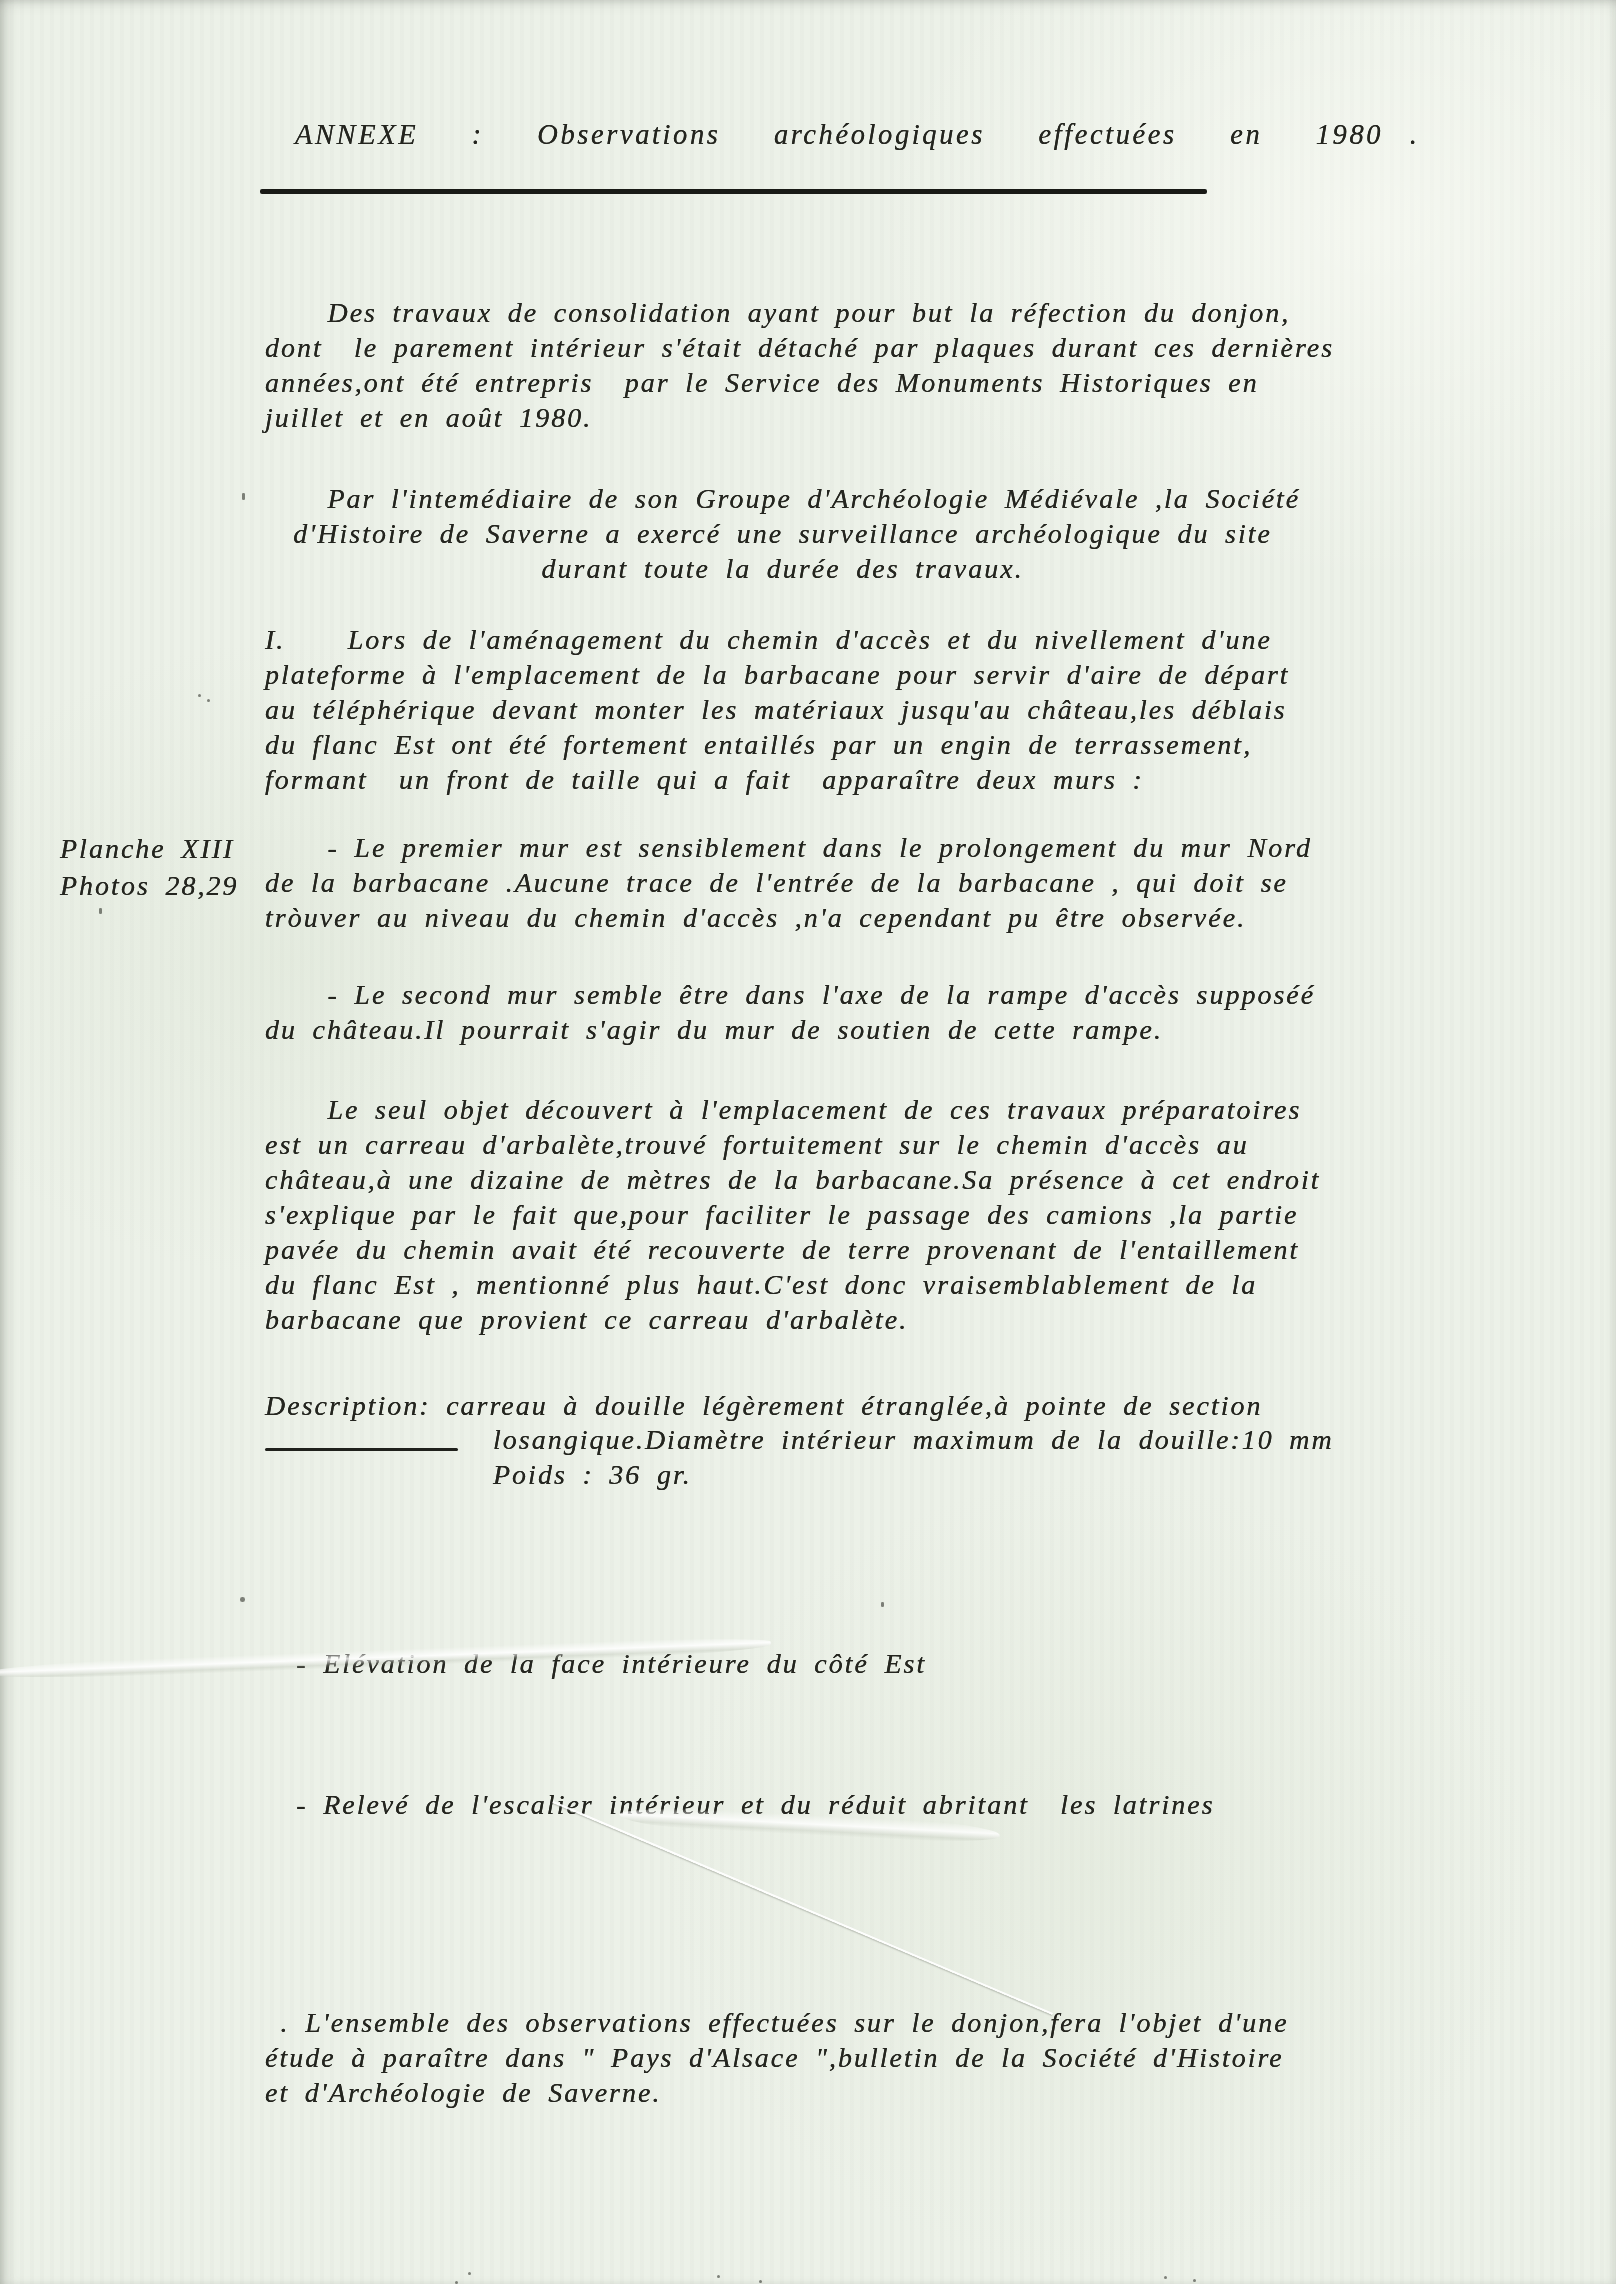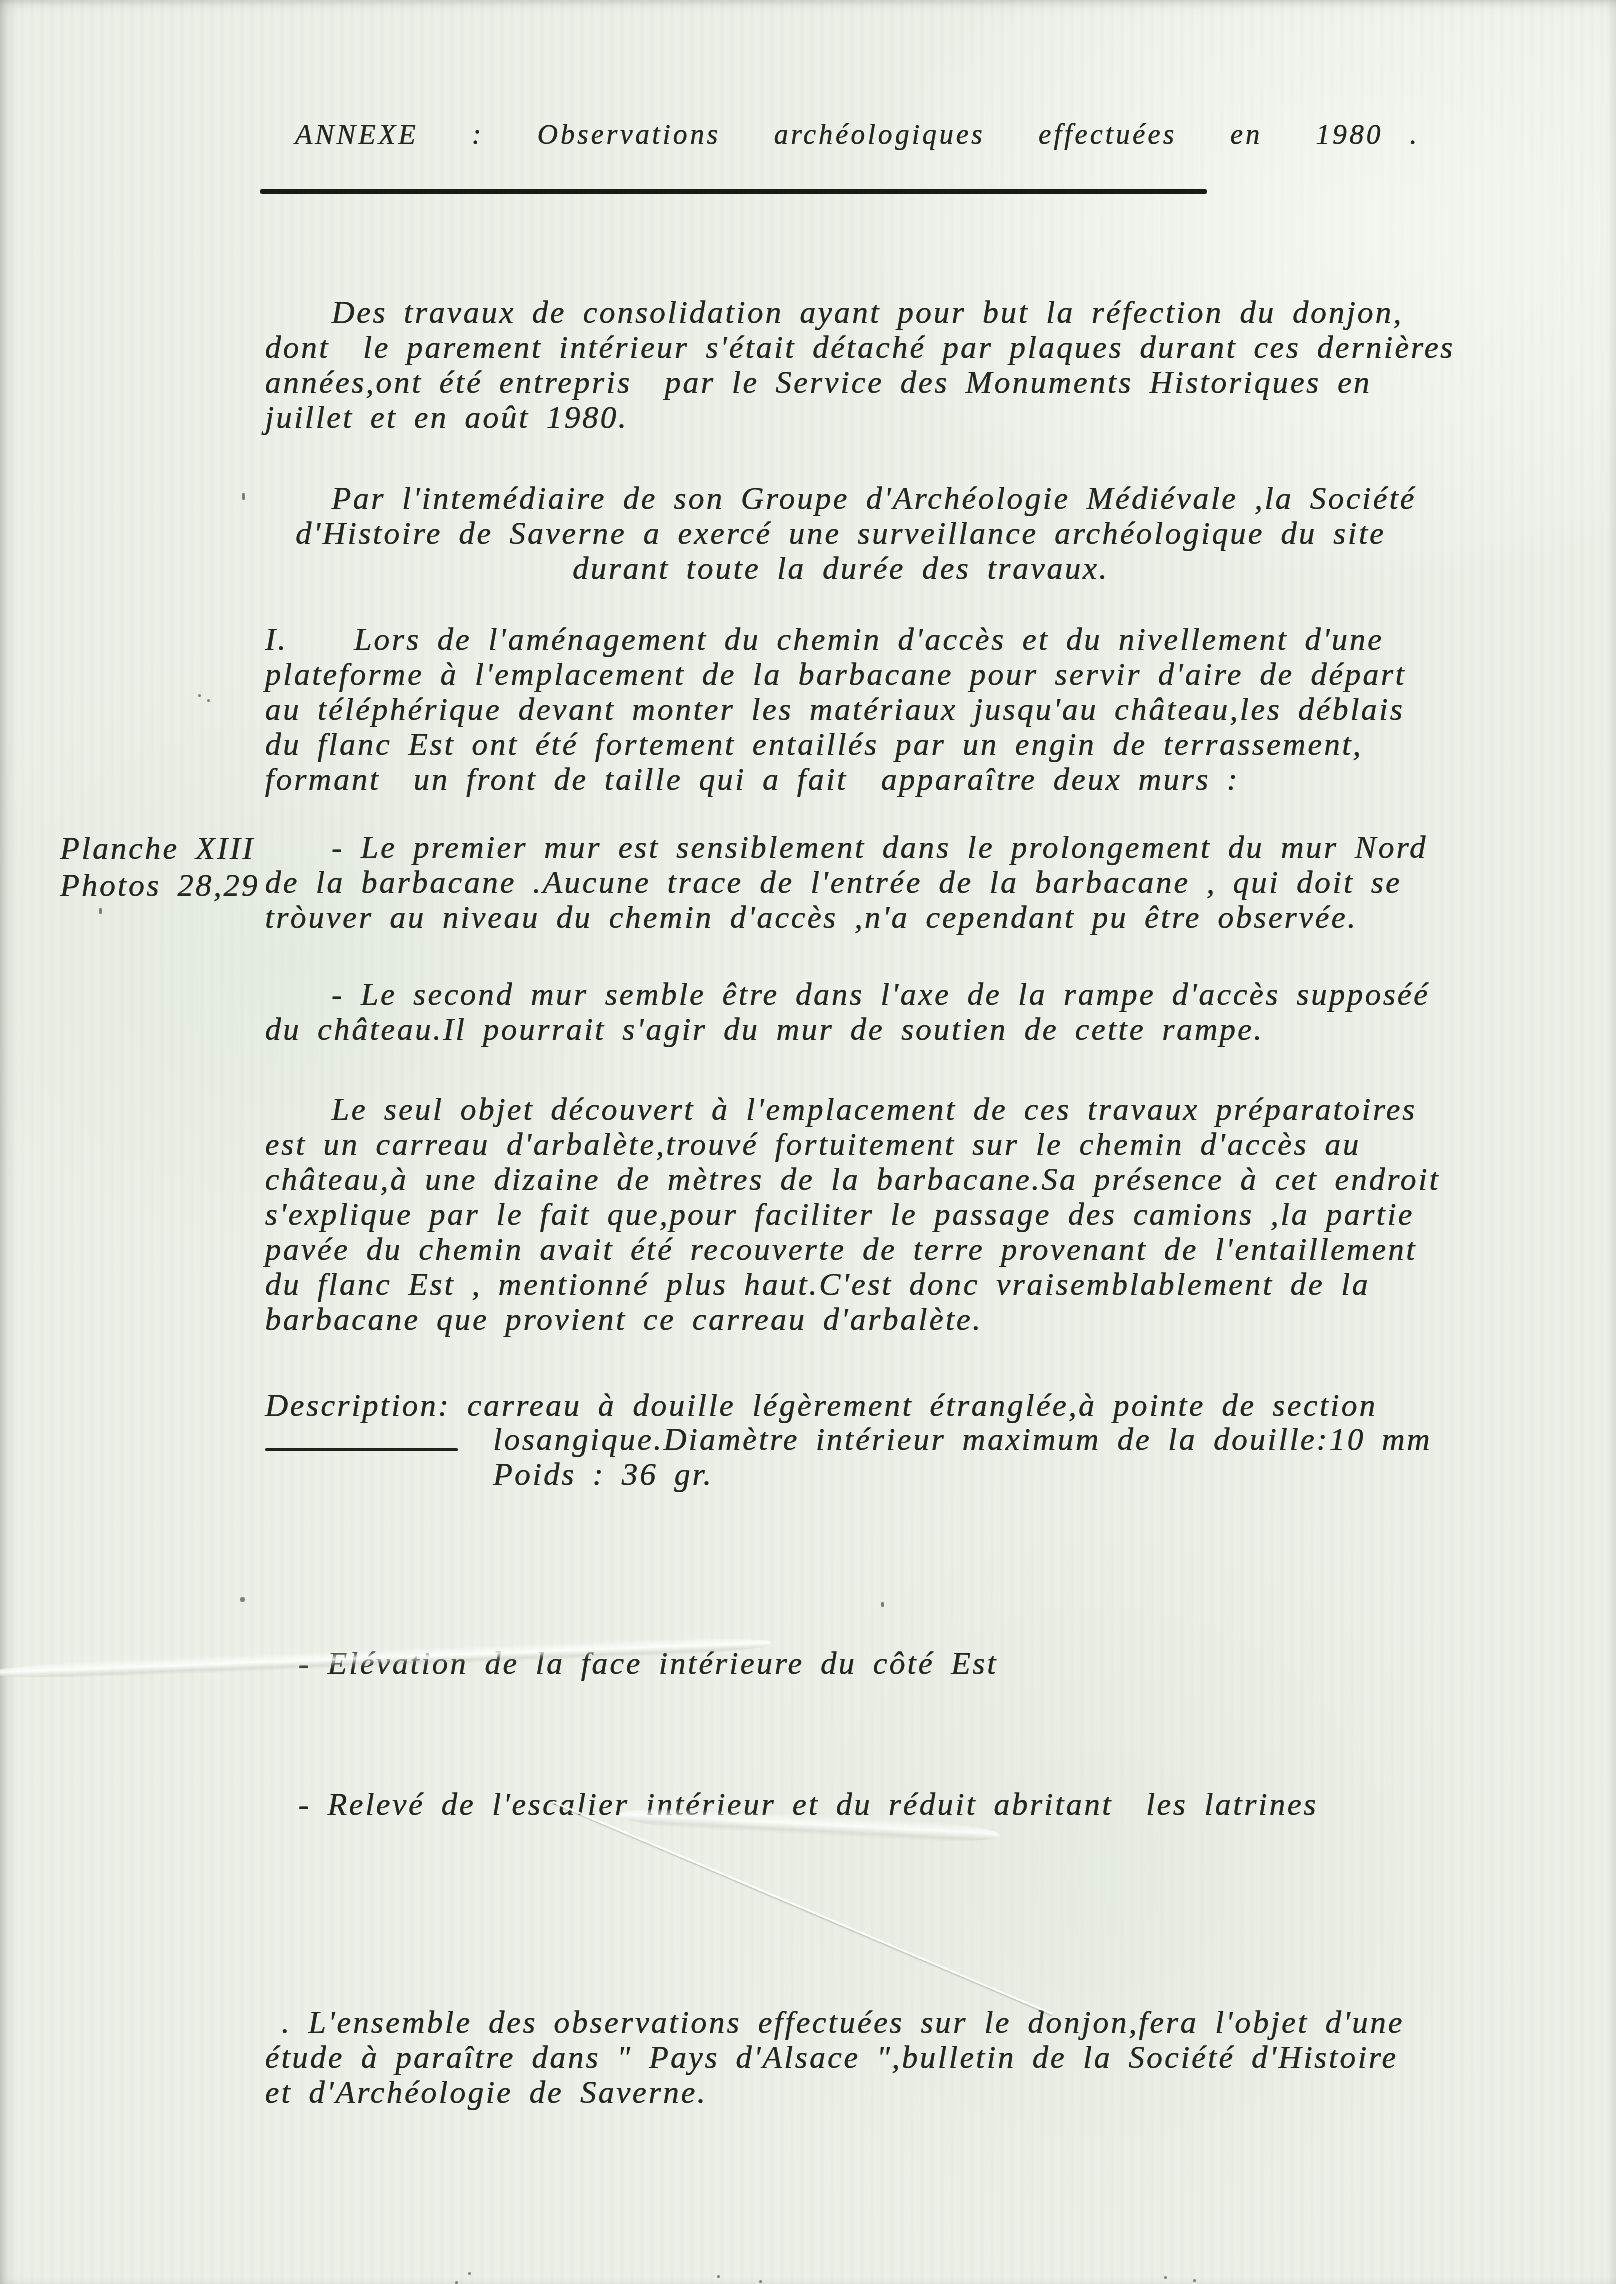--- a/index.html
+++ b/index.html
@@ -16,21 +16,21 @@
                 inset -8px 0 13.2px -9.3px rgba(60,65,58,.28),
                 inset 0 9.3px 14.6px -10.6px rgba(60,65,58,.25);
     overflow:hidden;
     font-family:"Liberation Serif","DejaVu Serif",serif;
     font-style:italic;
     color:#24251f;
   }
   .tl{
     position:absolute;
     white-space:pre-wrap;
-    font-size:32px;
+    font-size:28px;
     line-height:35px;
     letter-spacing:2px;
     word-spacing:6.6px;
     text-shadow:0 0 0.6px currentColor;
   }
   .title{
     font-size:28.5px;
     letter-spacing:2.6px;
     word-spacing:17px;
   }

